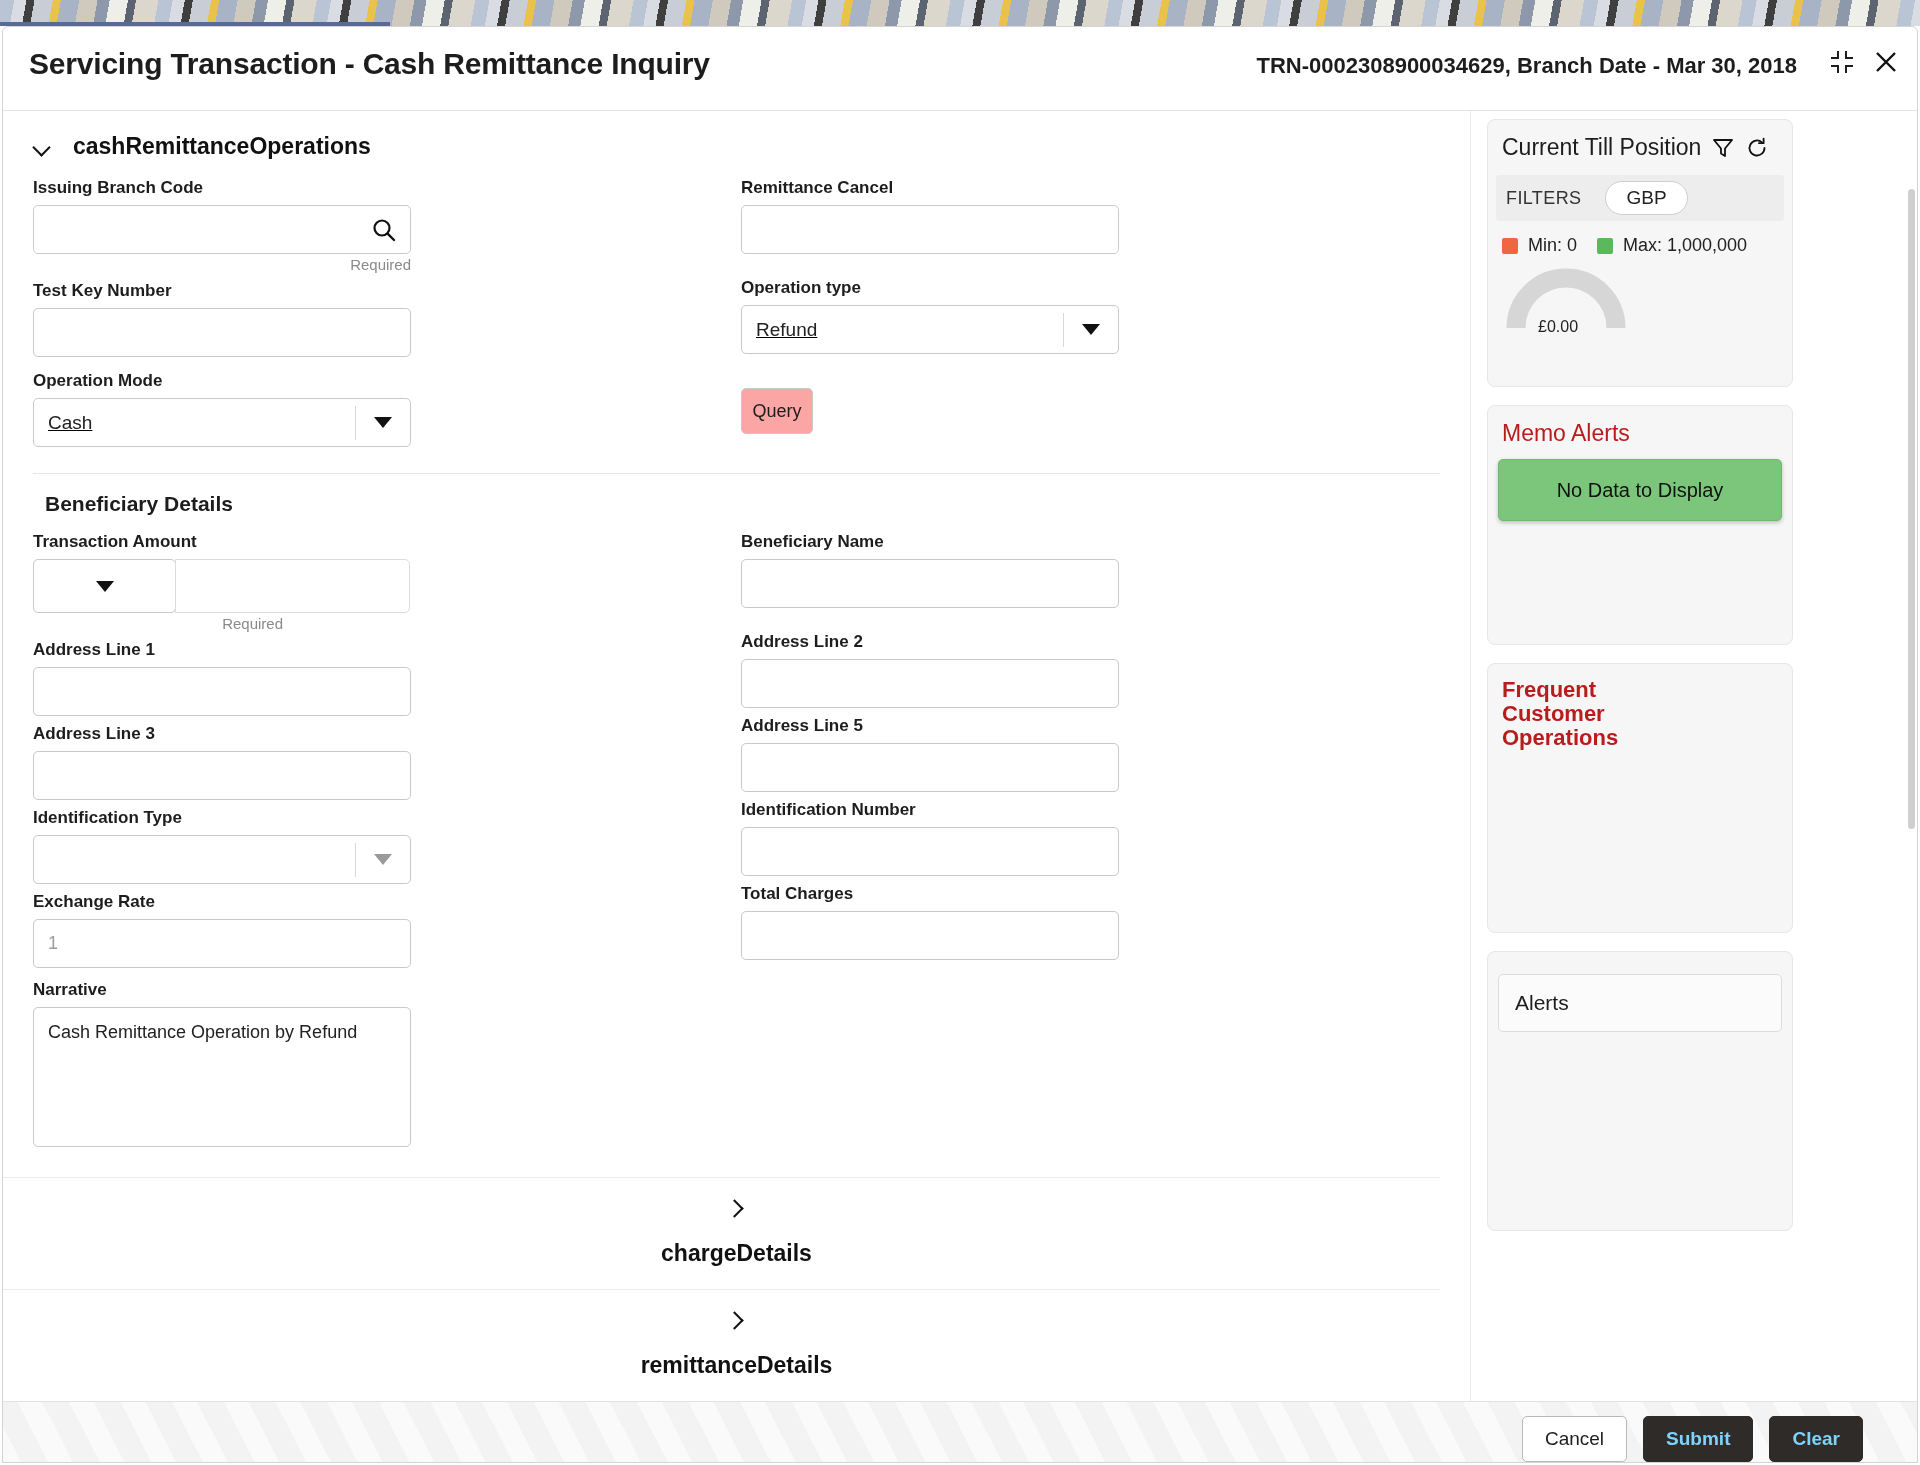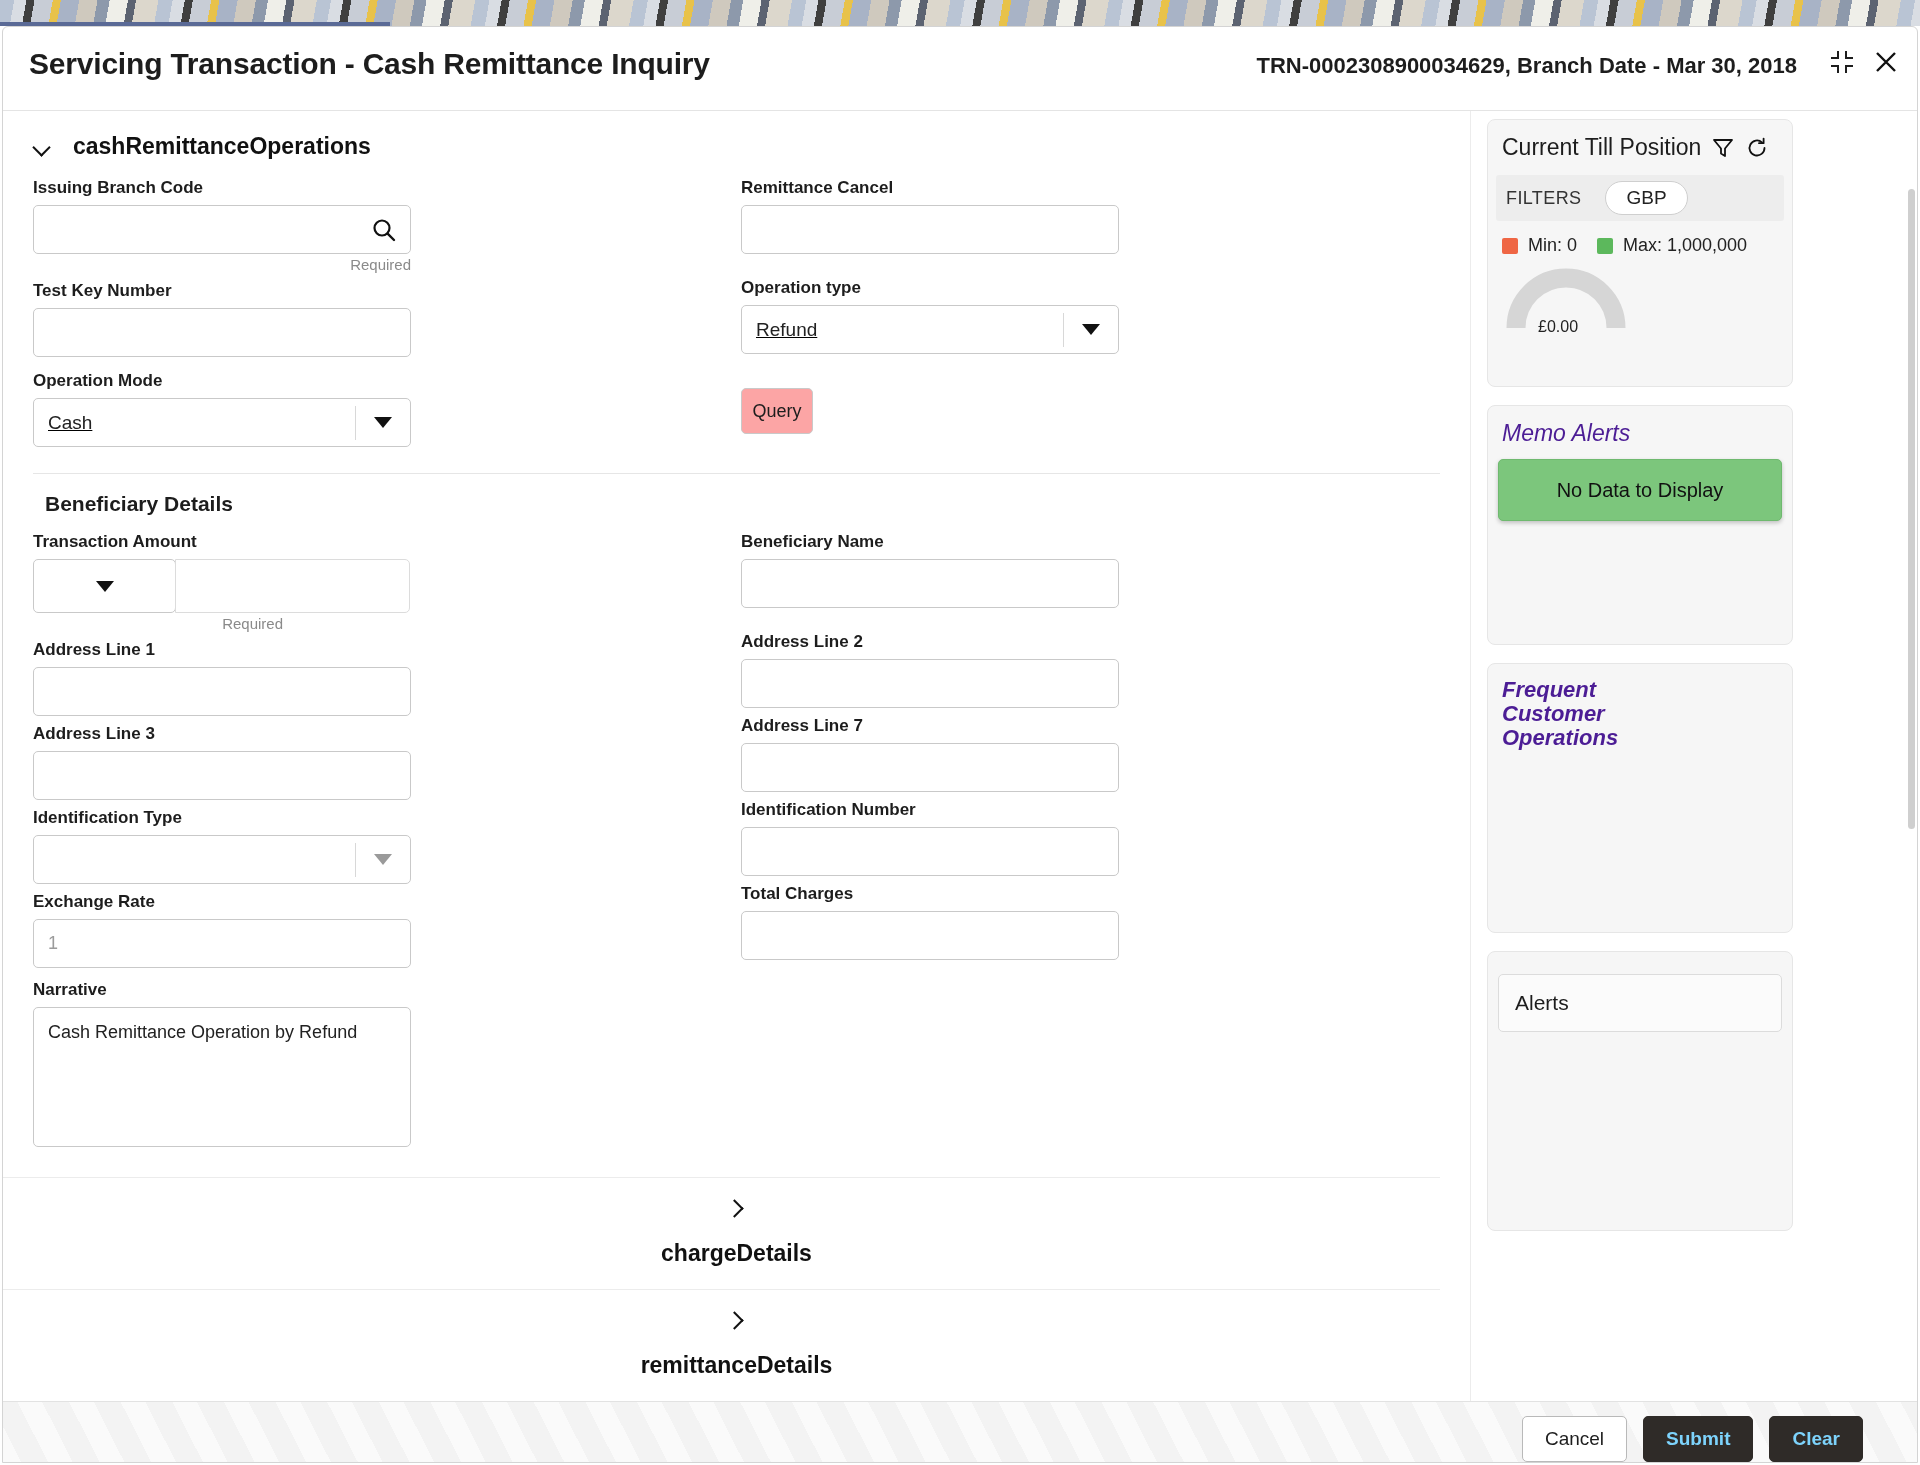--- a/index.html
+++ b/index.html
@@ -196,21 +196,21 @@
     flex-direction: column;
   }
   .sect-title { font-size: 23px; font-weight: bold; color: #111; }
 
   
   .card {
     background: #f6f6f6; border: 1px solid #e6e6e6; border-radius: 8px;
     margin: 0 14px 18px 14px; position: relative;
   }
   .card-title {
-    font-size: 23px; color: #4c1d95; padding: 14px 0 0 14px; font-weight: 400; font-style: italic;
+    font-size: 23px; color: #b91c1c; padding: 14px 0 0 14px; font-weight: 400;
   }
   .card-title.bold { font-weight: bold; font-size: 22px; line-height: 1.1; }
 
   .till-card { height: 268px; }
   .till-head { display: flex; align-items: center; gap: 10px; padding: 14px 0 0 14px; }
   .till-head .t { font-size: 23px; color: #1d1d1d; }
   .ic-btn { cursor: pointer; line-height: 0; }
 
   .filters-bar {
     display: flex; align-items: center; gap: 24px;
@@ -420,21 +420,21 @@
               <label class="lbl">Beneficiary Name</label>
               <input class="inp" value="" style="">
             </div>
 
             <div class="fld" style="margin-top:24px;">
               <label class="lbl">Address Line 2</label>
               <input class="inp" value="" style="">
             </div>
 
             <div class="fld">
-              <label class="lbl">Address Line 7</label>
+              <label class="lbl">Address Line 5</label>
               <input class="inp" value="" style="">
             </div>
 
             <div class="fld">
               <label class="lbl">Identification Number</label>
               <input class="inp" value="" style="">
             </div>
 
             <div class="fld">
               <label class="lbl">Total Charges</label>

